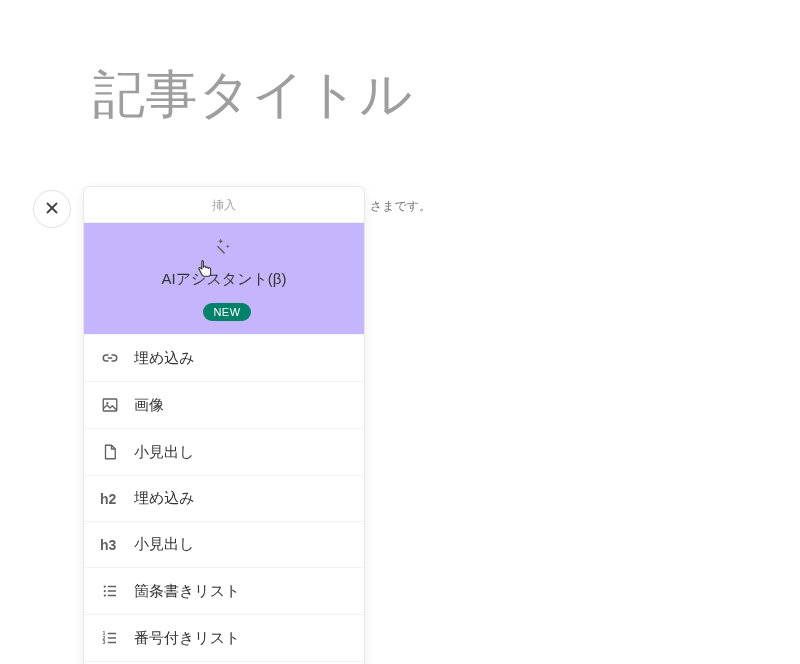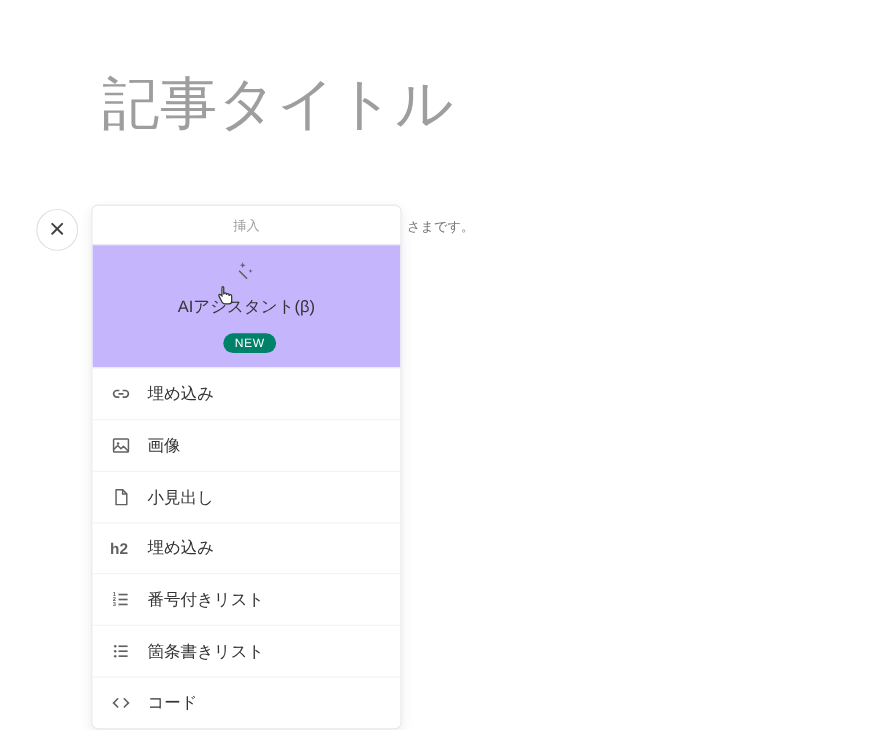--- a/index.html
+++ b/index.html
@@ -212,49 +212,53 @@
       </svg>
     </span>
     <span class="menu-label">小見出し</span>
   </div>
 
   <div class="menu-item">
     <span class="menu-icon-text">h2</span>
     <span class="menu-label">埋め込み</span>
   </div>
 
+  <div class="menu-item">
+    <span class="menu-icon-text">h3</span>
+    <span class="menu-label">小見出し</span>
+  </div>
+
+  <div class="menu-item">
+    <span class="menu-icon">
+      <svg viewBox="0 0 24 24" fill="#616161">
+        <circle cx="5" cy="6" r="1.5"></circle>
+        <rect x="9" y="5" width="11" height="2"></rect>
+        <circle cx="5" cy="12" r="1.5"></circle>
+        <rect x="9" y="11" width="11" height="2"></rect>
+        <circle cx="5" cy="18" r="1.5"></circle>
+        <rect x="9" y="17" width="11" height="2"></rect>
+      </svg>
+    </span>
+    <span class="menu-label">箇条書きリスト</span>
+  </div>
 
   <div class="menu-item">
     <span class="menu-icon">
       <svg viewBox="0 0 24 24" fill="#616161">
         <text x="2" y="8" font-size="7" font-weight="700">1</text>
         <rect x="9" y="5" width="11" height="2"></rect>
         <text x="2" y="14" font-size="7" font-weight="700">2</text>
         <rect x="9" y="11" width="11" height="2"></rect>
         <text x="2" y="20" font-size="7" font-weight="700">3</text>
         <rect x="9" y="17" width="11" height="2"></rect>
       </svg>
     </span>
     <span class="menu-label">番号付きリスト</span>
   </div>
 
-  <div class="menu-item">
-    <span class="menu-icon">
-      <svg viewBox="0 0 24 24" fill="#616161">
-        <circle cx="5" cy="6" r="1.5"></circle>
-        <rect x="9" y="5" width="11" height="2"></rect>
-        <circle cx="5" cy="12" r="1.5"></circle>
-        <rect x="9" y="11" width="11" height="2"></rect>
-        <circle cx="5" cy="18" r="1.5"></circle>
-        <rect x="9" y="17" width="11" height="2"></rect>
-      </svg>
-    </span>
-    <span class="menu-label">箇条書きリスト</span>
-  </div>
-
 
   <div class="menu-item">
     <span class="menu-icon">
       <svg viewBox="0 0 24 24" fill="none" stroke="#616161" stroke-width="2" stroke-linecap="round">
         <path d="M8 7l-5 5 5 5"></path>
         <path d="M16 7l5 5-5 5"></path>
       </svg>
     </span>
     <span class="menu-label">コード</span>
   </div>

